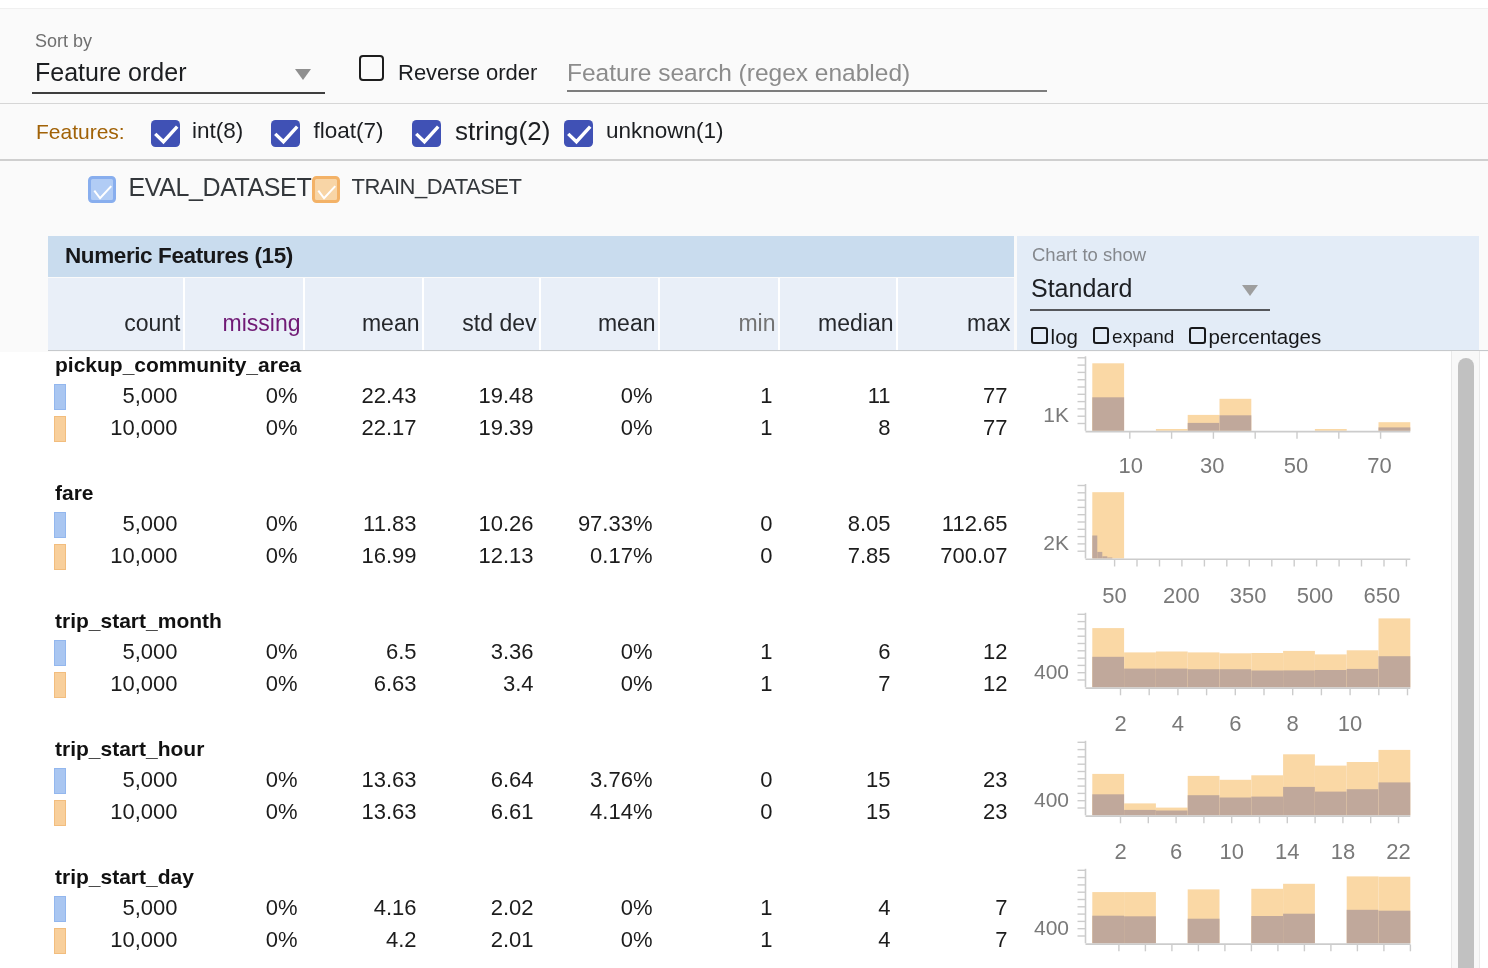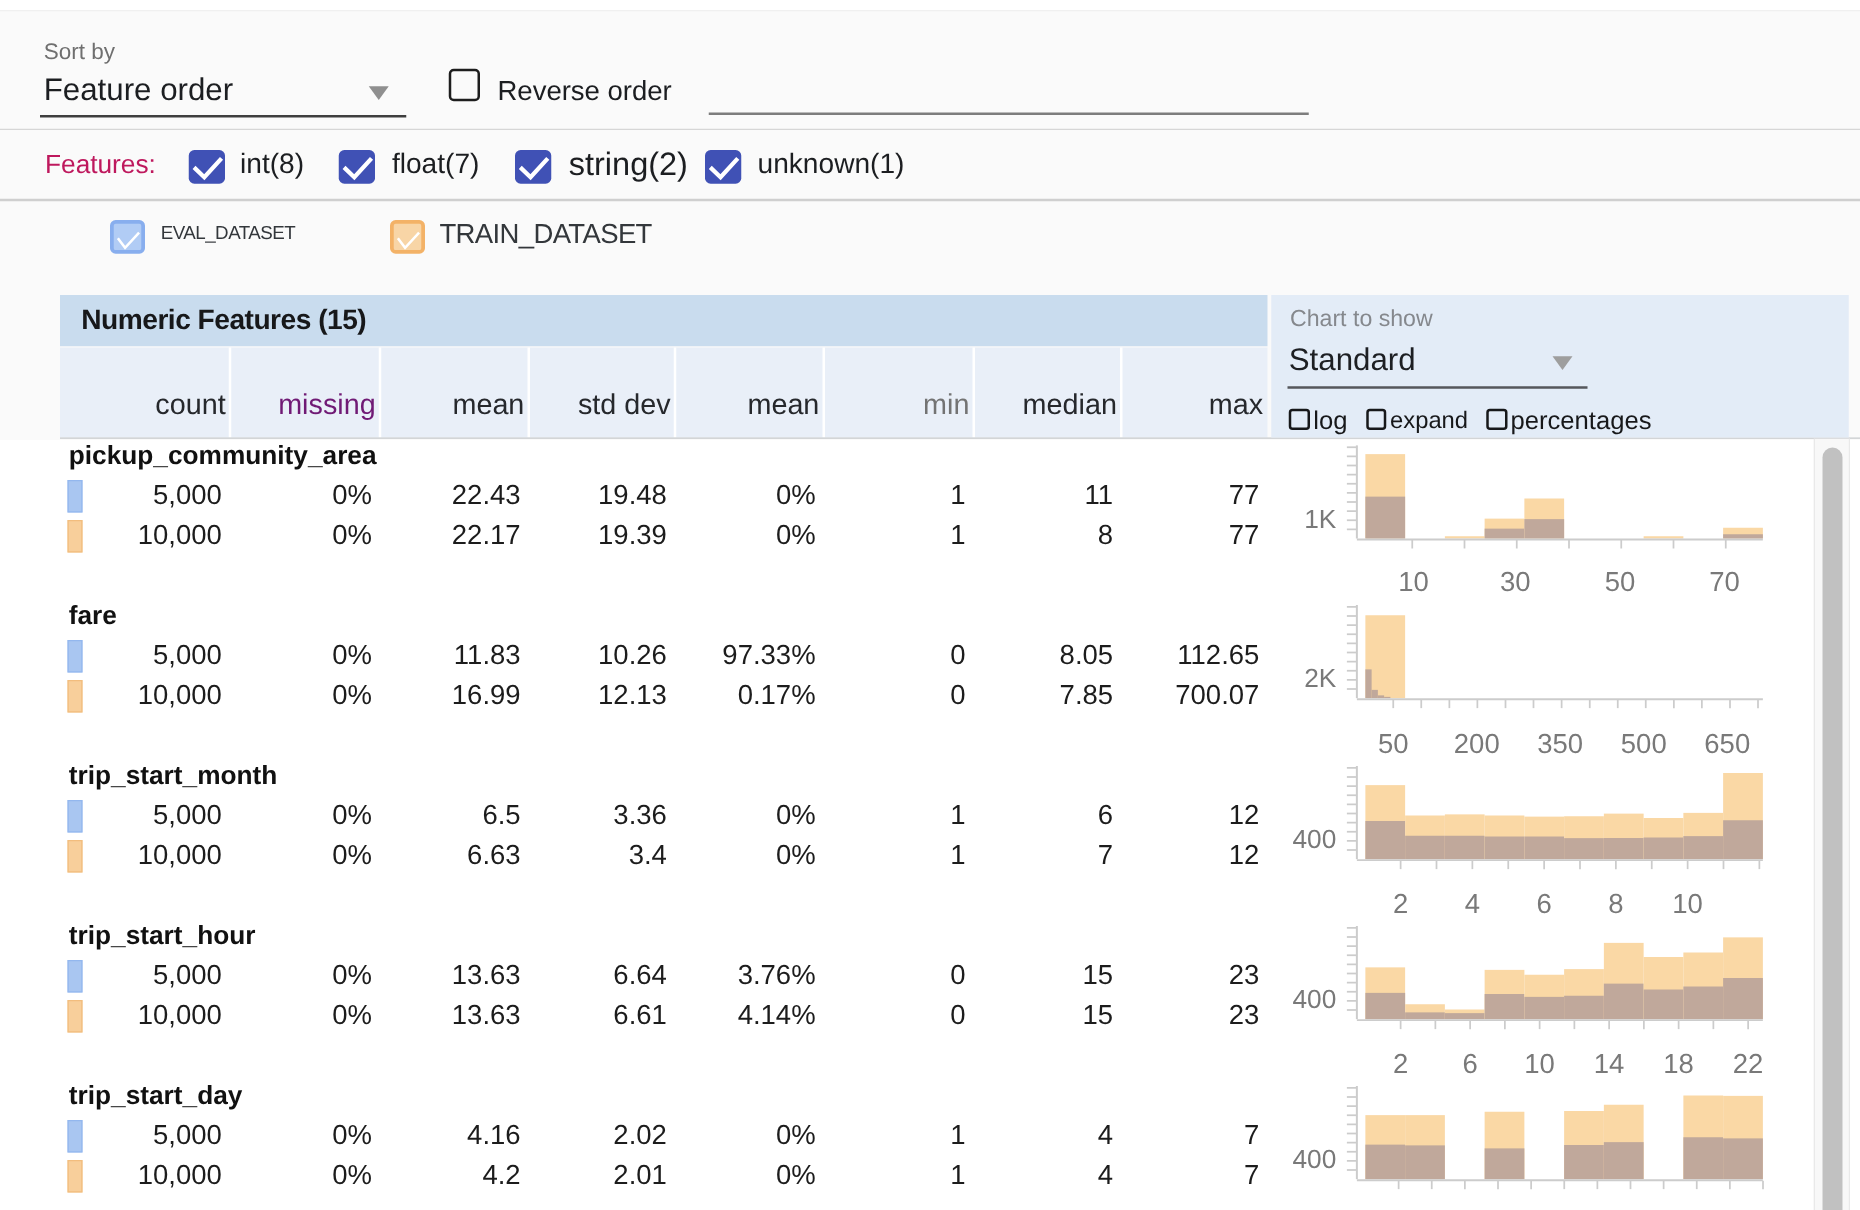--- a/index.html
+++ b/index.html
@@ -8,23 +8,24 @@
 </style></head><body>
 <div class="abs" style="left:0;top:0;width:1488px;height:968px">
 
 <div class="abs" style="left:0;top:7.5px;width:1488px;height:343px;background:#fafafa;border-top:1px solid #f0f0f0"></div>
 <div class="t" style="left:35px;top:31.9px;font-size:18px;color:#6f6f6f;line-height:18px">Sort by</div>
 <div class="t" style="left:35px;top:60.4px;font-size:25px;color:#1c1e21;line-height:25px">Feature order</div>
 <div class="abs" style="left:31.5px;top:92px;width:293px;height:1.7px;background:#3e3e3e"></div>
 <div class="abs" style="left:294.5px;top:68.5px;border-left:8.3px solid transparent;border-right:8.3px solid transparent;border-top:11px solid #8f8f8f"></div>
 <div class="abs" style="left:359px;top:55px;width:21.4px;height:22.4px;border:2.6px solid #1d1d1d;border-radius:4px"></div>
 <div class="t" style="left:398px;top:61.5px;font-size:22px;color:#1c1e21;line-height:22px">Reverse order</div>
+<div class="t" style="left:567px;top:61px;font-size:24.5px;color:#8c8c8c;line-height:24.5px">Feature search (regex enabled)</div>
 <div class="abs" style="left:566.5px;top:90.4px;width:480px;height:1.7px;background:#7d7d7d"></div>
 <div class="abs" style="left:0;top:102.6px;width:1488px;height:1.4px;background:#d6d6d6"></div>
-<div class="t" style="left:36px;top:121.2px;font-size:21px;color:#be185d;line-height:21px">Features:</div>
+<div class="t" style="left:36px;top:121.2px;font-size:21px;color:#a16207;line-height:21px">Features:</div>
 <div class="abs" style="left:151.0px;top:119.5px;width:29px;height:27.5px;background:#4051b5;border-radius:4.5px">
       <svg width="29" height="29" viewBox="0 0 24 24" style="position:absolute;left:0;top:0">
         <path d="M3.5 11.5 L10.3 18 L21.7 5.5" fill="none" stroke="#fff" stroke-width="2.8"></path>
       </svg>
     </div>
 <div class="abs" style="left:271.0px;top:119.5px;width:29px;height:27.5px;background:#4051b5;border-radius:4.5px">
       <svg width="29" height="29" viewBox="0 0 24 24" style="position:absolute;left:0;top:0">
         <path d="M3.5 11.5 L10.3 18 L21.7 5.5" fill="none" stroke="#fff" stroke-width="2.8"></path>
       </svg>
     </div>
@@ -41,21 +42,21 @@
 <div class="t" style="left:192.0px;top:120.2px;font-size:22.5px;color:#1c1e21;line-height:22.5px">int(8)</div>
 <div class="t" style="left:313.5px;top:120.2px;font-size:22.5px;color:#1c1e21;line-height:22.5px">float(7)</div>
 <div class="t" style="left:455.0px;top:120.2px;font-size:26px;color:#1c1e21;line-height:22.5px">string(2)</div>
 <div class="t" style="left:606.0px;top:120.2px;font-size:22.5px;color:#1c1e21;line-height:22.5px">unknown(1)</div>
 <div class="abs" style="left:0;top:159.2px;width:1488px;height:1.4px;background:#cfcfcf"></div>
 <div class="abs" style="left:88px;top:176px;width:22px;height:21px;background:#b1ccf5;border:3px solid #88aeee;border-radius:4.5px">
       <svg width="22" height="22" viewBox="0 0 24 24" style="position:absolute;left:0;top:0">
         <path d="M3.6 12.6 L9.9 21 L22.1 7.7" fill="none" stroke="#fff" stroke-width="2.2"></path>
       </svg>
     </div>
-<div class="t" style="left:128.5px;top:175.6px;font-size:15px;letter-spacing:-0.4px;color:#33373b;line-height:22px">EVAL_DATASET</div>
+<div class="t" style="left:128.5px;top:175.6px;font-size:25px;letter-spacing:-0.4px;color:#33373b;line-height:22px">EVAL_DATASET</div>
 <div class="abs" style="left:312px;top:176px;width:22px;height:21px;background:#f8d5a6;border:3px solid #f3b267;border-radius:4.5px">
       <svg width="22" height="22" viewBox="0 0 24 24" style="position:absolute;left:0;top:0">
         <path d="M3.6 12.6 L9.9 21 L22.1 7.7" fill="none" stroke="#fff" stroke-width="2.2"></path>
       </svg>
     </div>
 <div class="t" style="left:351.5px;top:175.6px;font-size:22px;letter-spacing:-0.5px;color:#33373b;line-height:22px">TRAIN_DATASET</div>
 <div class="abs" style="left:48px;top:236px;width:966px;height:40.5px;background:#c9dcee"></div>
 <div class="t" style="left:65px;top:244.9px;font-size:22.5px;font-weight:bold;letter-spacing:-0.4px;color:#17181a;line-height:22.5px">Numeric Features (15)</div>
 <div class="abs" style="left:48px;top:277.5px;width:966px;height:72.5px;background:#e9eff8"></div>
 <div class="abs" style="left:183.0px;top:277.5px;width:2px;height:72.5px;background:#fff"></div>

